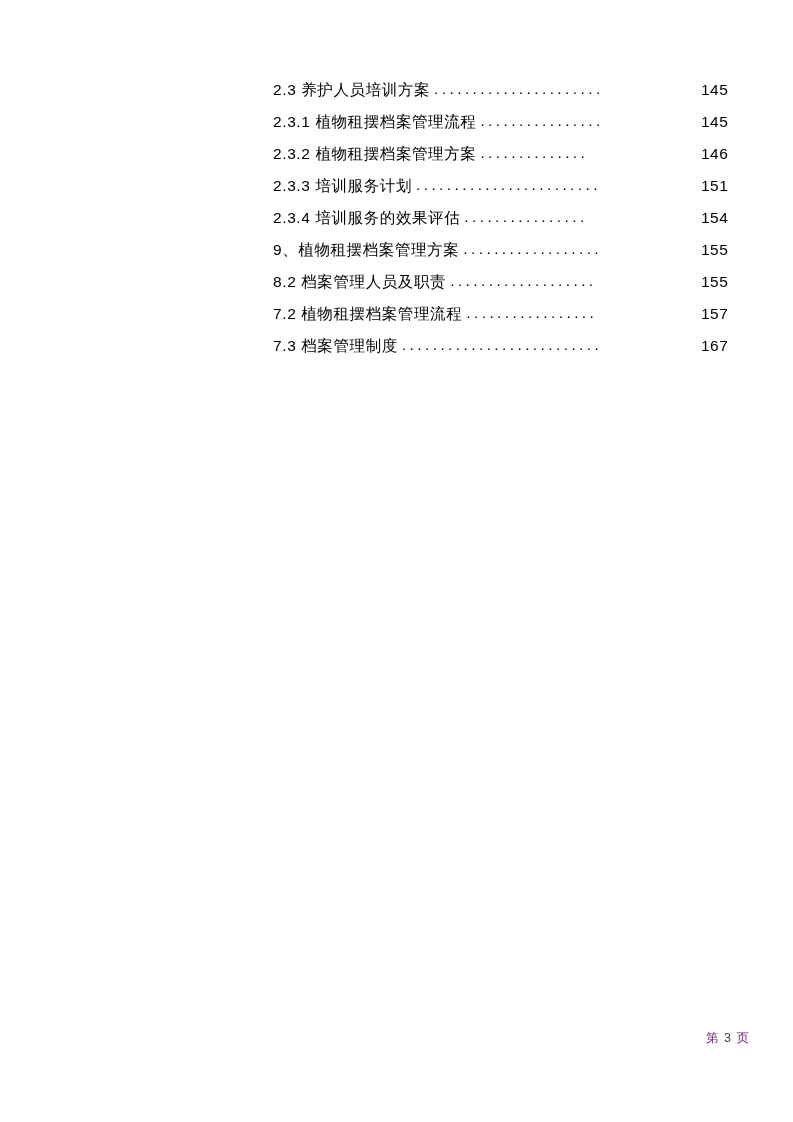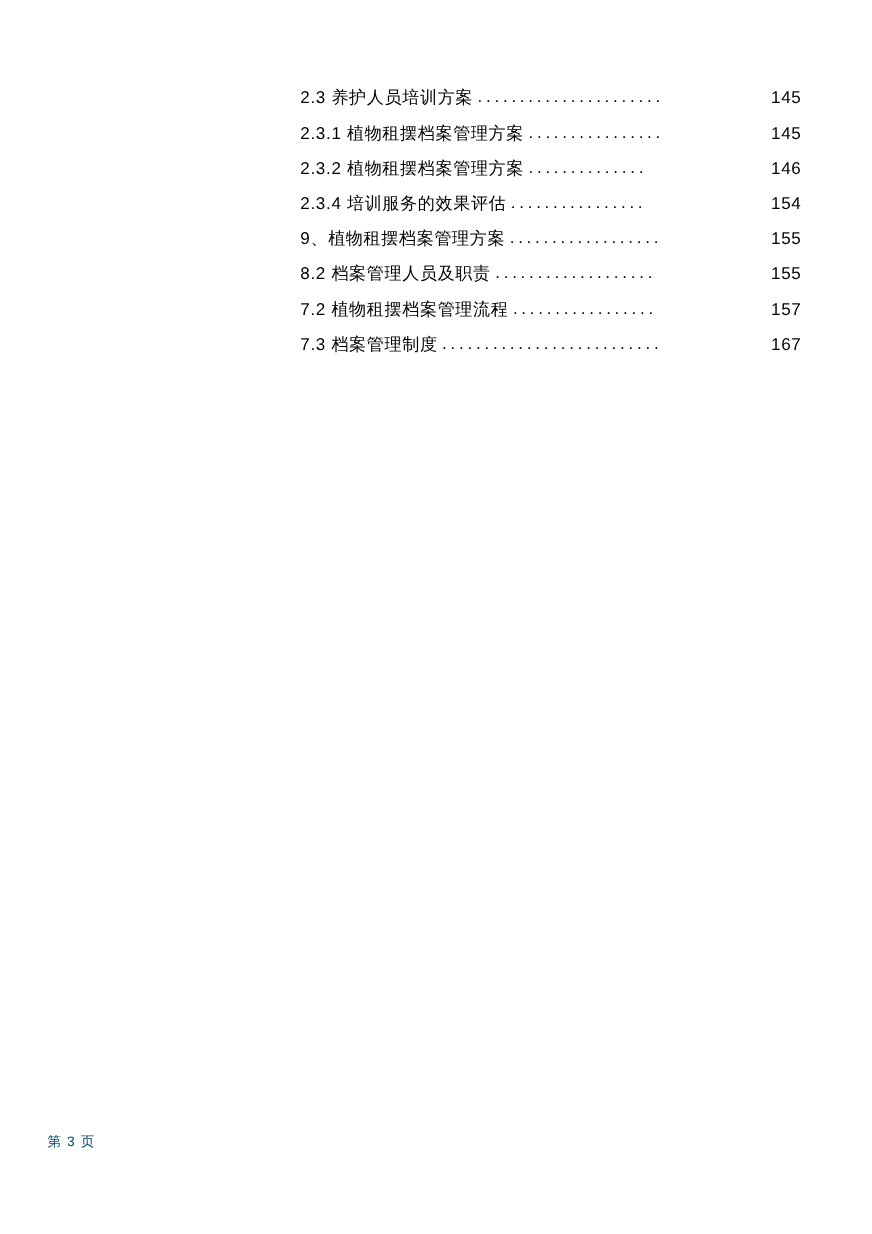--- a/index.html
+++ b/index.html
@@ -54,51 +54,56 @@
     flex: 0 0 auto;
     text-align: left;
     min-width: 32px;
     letter-spacing: 0.5px;
   }
   .footer {
     position: absolute;
     left: 0;
     right: 0;
     top: 1030px;
-    text-align: left;
+    text-align: right;
     font-size: 12.5px;
     letter-spacing: 1px;
-    color: #0c4a6e;
+    color: #701a75;
   }
 </style>
 </head>
 <body>
 
 <div class="page">
 
   <div class="toc">
 
     <div class="toc-entry">
       <span class="title">2.3 养护人员培训方案</span>
       <span class="leader">......................</span>
       <span class="pageno">145</span>
     </div>
 
     <div class="toc-entry">
-      <span class="title">2.3.1 植物租摆档案管理方案</span>
+      <span class="title">2.3.1 植物租摆档案管理流程</span>
       <span class="leader">................</span>
       <span class="pageno">145</span>
     </div>
 
     <div class="toc-entry">
       <span class="title">2.3.2 植物租摆档案管理方案</span>
       <span class="leader">..............</span>
       <span class="pageno">146</span>
     </div>
 
+    <div class="toc-entry">
+      <span class="title">2.3.3 培训服务计划</span>
+      <span class="leader">........................</span>
+      <span class="pageno">151</span>
+    </div>
 
     <div class="toc-entry">
       <span class="title">2.3.4 培训服务的效果评估</span>
       <span class="leader">................</span>
       <span class="pageno">154</span>
     </div>
 
     <div class="toc-entry">
       <span class="title">9、植物租摆档案管理方案</span>
       <span class="leader">..................</span>

